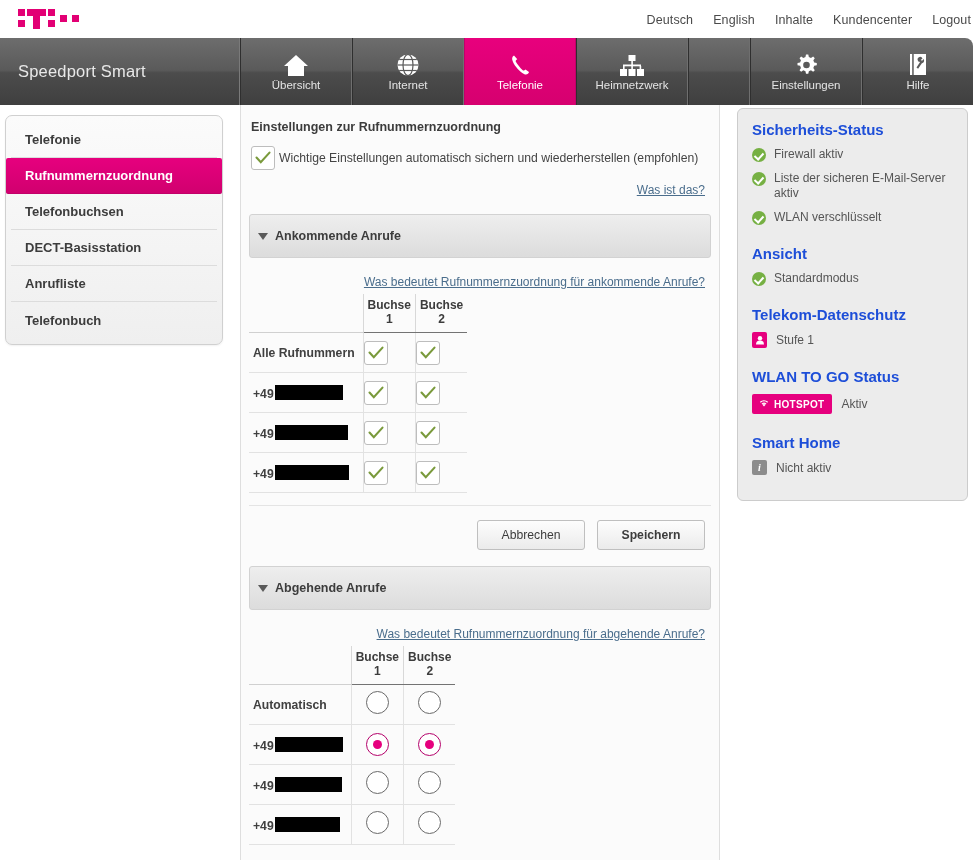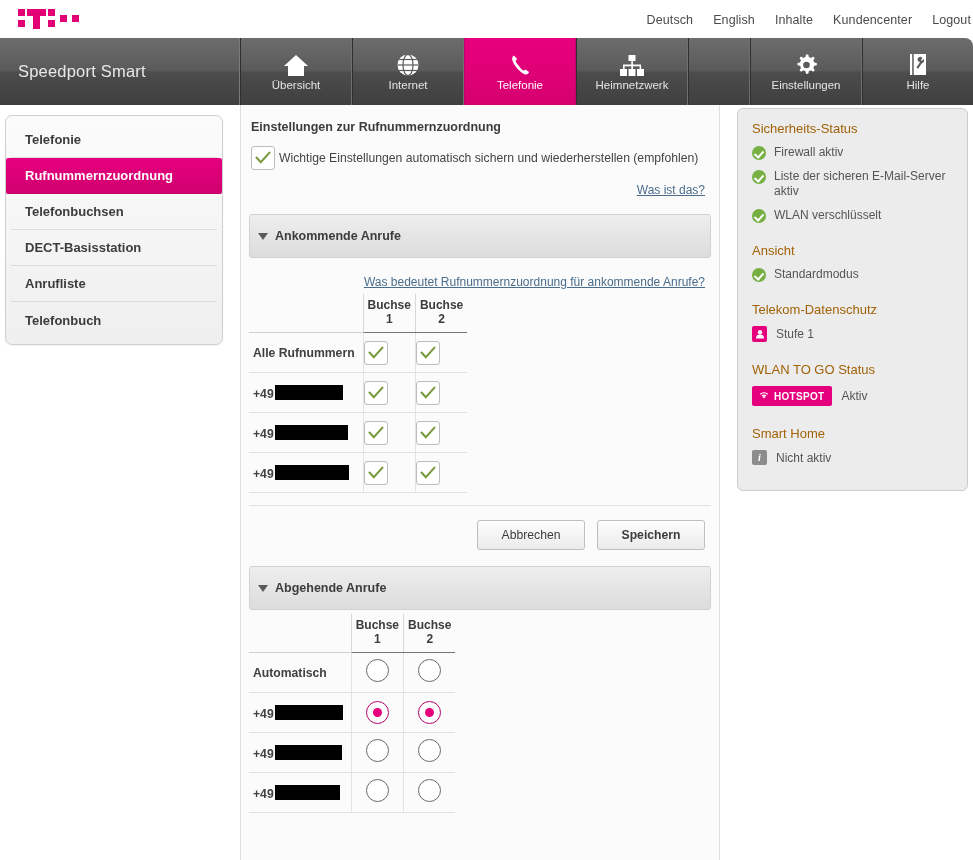--- a/index.html
+++ b/index.html
@@ -198,21 +198,21 @@
 
   
   .rightpanel {
     position:absolute; left:737px; top:3px; width:231px;
     background:#ececec;
     border:1px solid #cccccc;
     border-radius:6px;
     padding:12px 14px 16px 14px;
   }
   .rp-head {
-    font-size:13px; font-weight:normal; color:#a16207;
+    font-size:15px; font-weight:bold; color:#1d4ed8;
     margin:0 0 9px 0;
   }
   .rp-head.spaced { margin-top:20px; }
   .rp-item {
     display:flex; align-items:flex-start; gap:8px;
     margin-bottom:9px;
     font-size:12px; color:#555;
     line-height:15px;
   }
   .dot-ok {
@@ -493,20 +493,23 @@
       <div class="btnrow">
         <div class="btn">Abbrechen</div>
         <div class="btn primary">Speichern</div>
       </div>
 
       <div class="section-head" style="margin-top:2px;">
         <span class="tri"></span>
         <span>Abgehende Anrufe</span>
       </div>
 
+      <div class="link-right" style="margin-top:14px;">
+        <a class="helplink" href="#">Was bedeutet Rufnummernzuordnung für abgehende Anrufe?</a>
+      </div>
 
       <table class="tbl">
         <thead>
           <tr>
             <th class="corner" style="width:100px"></th>
             <th class="colhead" style="width:48px">
               <span>Buchse 1</span>
             </th>
             <th class="colhead" style="width:48px">
               <span>Buchse 2</span>

